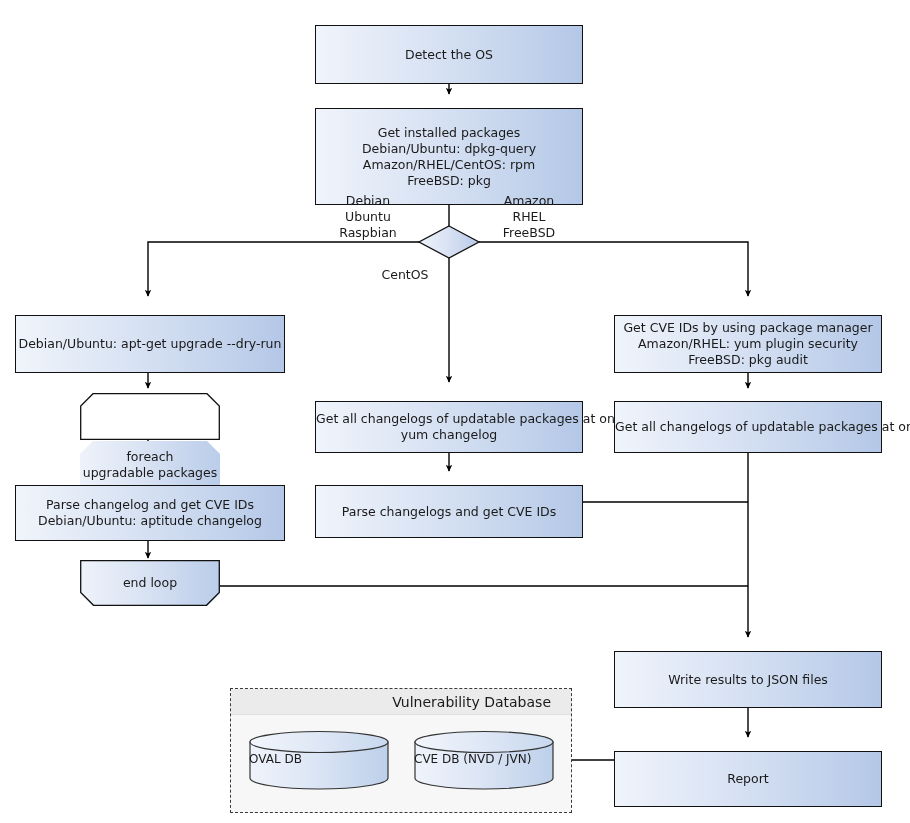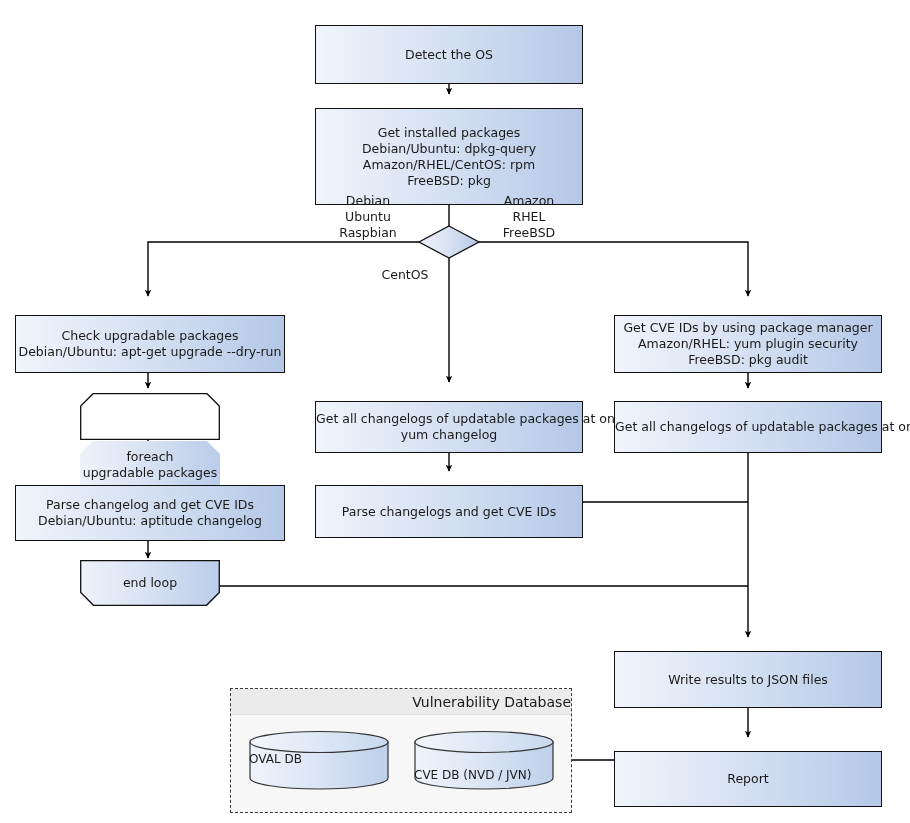--- a/index.html
+++ b/index.html
@@ -76,21 +76,21 @@
     position: absolute;
     left: 0;
     top: 0;
     right: 0;
     height: 26px;
     background: #ebebeb;
     border-bottom: 1px solid #e0e0e0;
     display: flex;
     align-items: center;
     justify-content: flex-end;
-    padding-right: 0;
+    padding-right: 20px;
     box-sizing: border-box;
     font-size: 14px;
     color: #1a1a1a;
   }
   .cyl-label {
     position: absolute;
     width: 100%;
     text-align: left;
     font-size: 12px;
     color: #1a1a1a;
@@ -189,21 +189,20 @@
     <div>RHEL</div>
     <div>FreeBSD</div>
   </div>
 
   <div class="edgelbl" style="left:362px; top:267px; width:86px; text-align:center;">
     <div>CentOS</div>
   </div>
 
   <div class="node procbox" style="left:15px; top:303px; width:270px; height:58px;">
     <div class="lbl">
-      <div>Check upgradable packages</div>
       <div>Debian/Ubuntu: apt-get upgrade --dry-run</div>
     </div>
   </div>
 
   <div class="node loopbox top" style="left:80px; top:393px; width:140px; height:47px;">
     <div class="lbl">
       <div>foreach</div>
       <div>upgradable  packages</div>
     </div>
   </div>
@@ -276,15 +275,15 @@
     </defs>
     <path d="M1,11 L1,47 A69,11 0 0 0 139,47 L139,11 Z" fill="url(#cylgrad)" stroke="#333333" stroke-width="1.2"></path>
     <ellipse cx="70" cy="11" rx="69" ry="10.5" fill="url(#cyltop)" stroke="#333333" stroke-width="1.2"></ellipse>
   </svg>
   <div class="cyl-label" style="left:249px; top:752px; width:140px;">OVAL DB</div>
 
   <svg class="shape" style="left:414px; top:731px;" width="140" height="58" viewBox="0 0 140 58">
     <path d="M1,11 L1,47 A69,11 0 0 0 139,47 L139,11 Z" fill="url(#cylgrad)" stroke="#333333" stroke-width="1.2"></path>
     <ellipse cx="70" cy="11" rx="69" ry="10.5" fill="url(#cyltop)" stroke="#333333" stroke-width="1.2"></ellipse>
   </svg>
-  <div class="cyl-label" style="left:414px; top:768px; width:140px;">CVE DB (NVD / JVN)</div>
+  <div class="cyl-label" style="left:414px; top:752px; width:140px;">CVE DB (NVD / JVN)</div>
 
 </div>
 
 </body></html>

